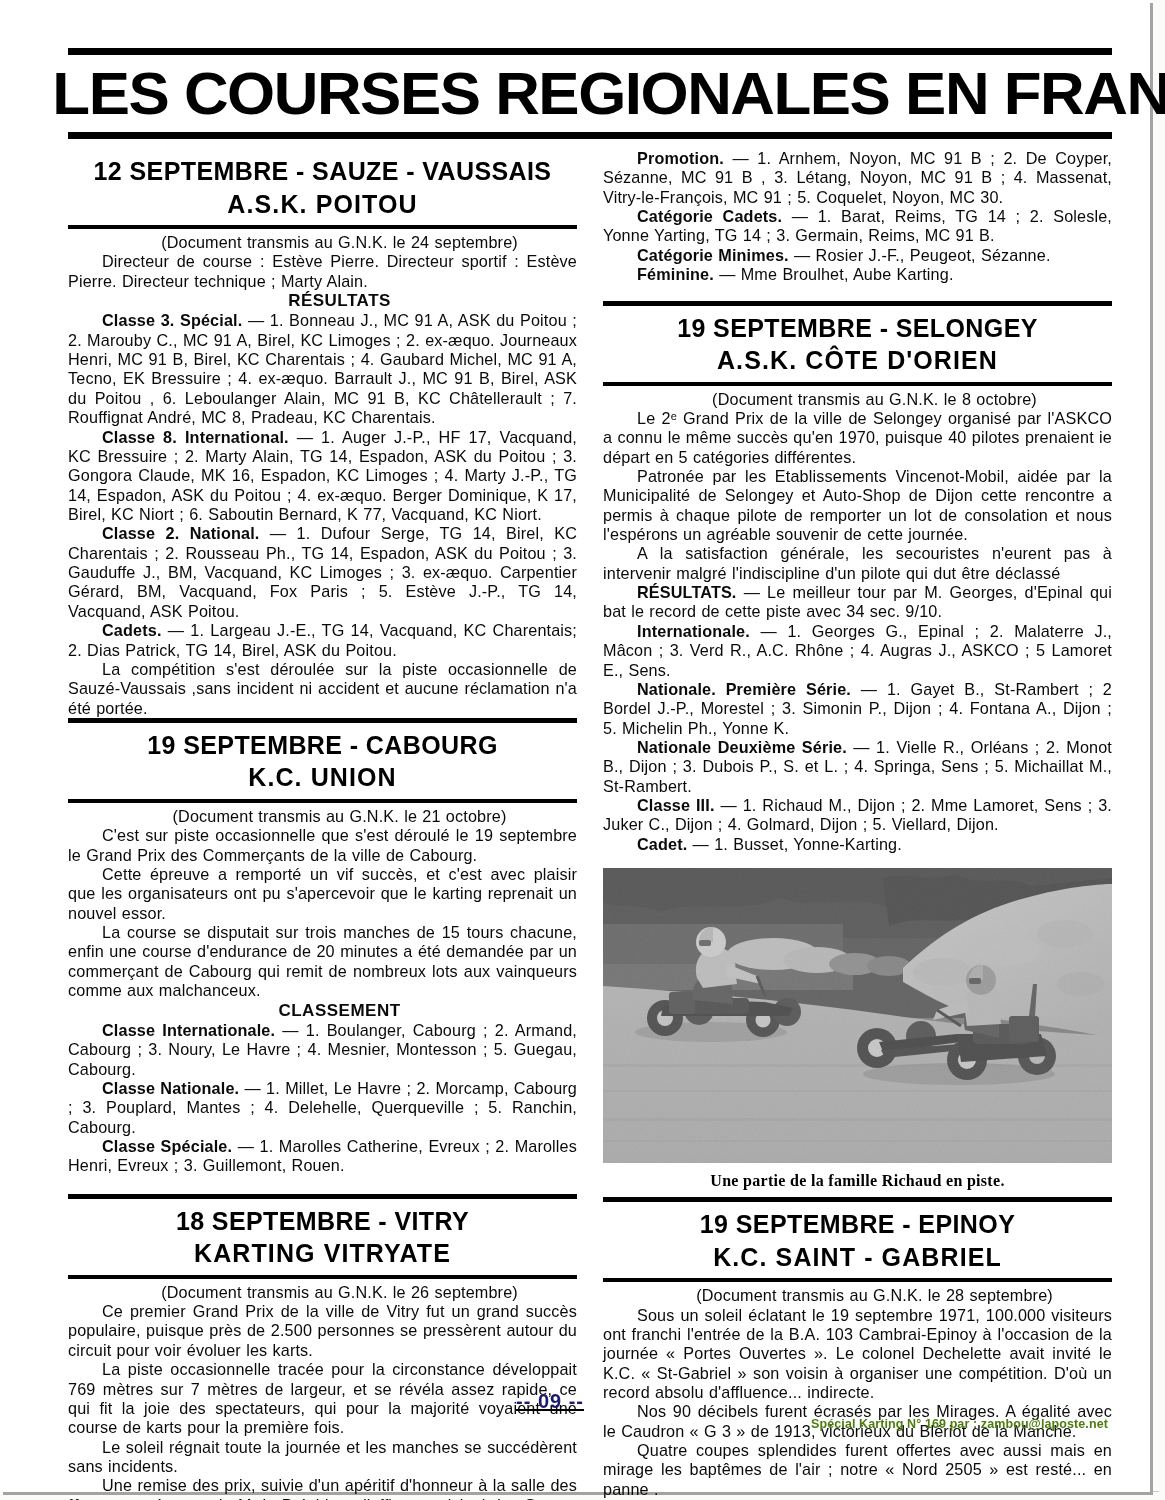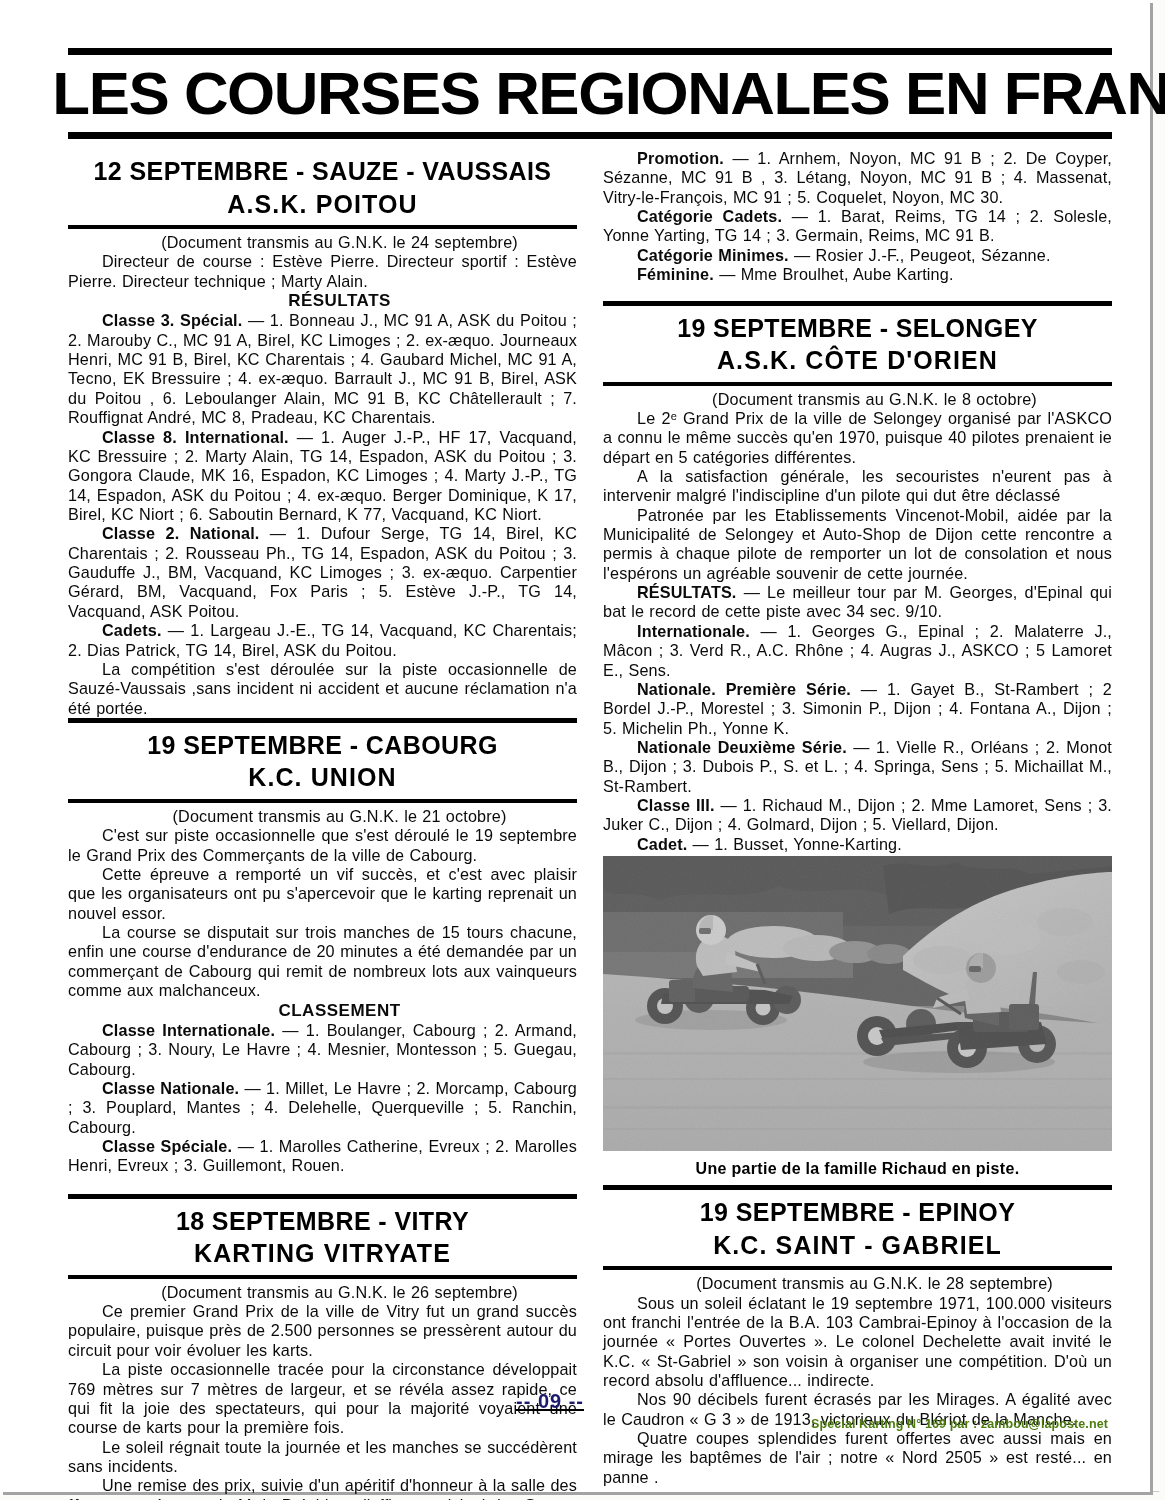--- a/index.html
+++ b/index.html
@@ -119,21 +119,22 @@
     margin: 1px 0 0 0;
   }
   .doc-note {
     text-align: center;
     text-indent: 0;
     margin-top: 6px;
   }
 
   
   .photo-wrap {
-    margin: 2px 0 0 0;
+    margin: 14px 0 0 0;
+    font-family: Liberation Serif, serif;
   }
   .photo {
     position: relative;
     width: 509px;
     height: 295px;
     overflow: hidden;
     background: #2a2a2a;
   }
   .photo svg { display: block; }
   .photo-caption {
@@ -273,22 +274,22 @@
             <div class="hrule"></div>
             <div class="sec-title">
               <span>19 SEPTEMBRE - SELONGEY</span>
               <span class="l2">A.S.K.   CÔTE   D'ORIEN</span>
             </div>
             <div class="hrule thin"></div>
           </div>
           <div class="body">
             <p class="doc-note">(Document transmis au G.N.K. le 8 octobre)</p>
             <p>Le 2ᵉ Grand Prix de la ville de Selongey organisé par l'ASKCO a connu le même succès qu'en 1970, puisque 40 pilotes prenaient ie départ en 5 catégories différentes.</p>
+            <p>Patronée par les Etablissements Vincenot-Mobil, aidée par la Municipalité de Selongey et Auto-Shop de Dijon cette rencontre a permis à chaque pilote de remporter un lot de consolation et nous l'espérons un agréable souvenir de cette journée.</p>
             <p>A la satisfaction générale, les secouristes n'eurent pas à intervenir malgré l'indiscipline d'un pilote qui dut être déclassé</p>
-            <p>Patronée par les Etablissements Vincenot-Mobil, aidée par la Municipalité de Selongey et Auto-Shop de Dijon cette rencontre a permis à chaque pilote de remporter un lot de consolation et nous l'espérons un agréable souvenir de cette journée.</p>
             <p><b>RÉSULTATS.</b><span> — Le meilleur tour par M. Georges, d'Epinal qui bat le record de cette piste avec 34 sec. 9/10.</span></p>
             <p><b>Internationale.</b><span> — 1. Georges G., Epinal ; 2. Malaterre J., Mâcon ; 3. Verd R., A.C. Rhône ; 4. Augras J., ASKCO ; 5 Lamoret E., Sens.</span></p>
             <p><b>Nationale. Première Série.</b><span> — 1. Gayet B., St-Rambert ; 2 Bordel J.-P., Morestel ; 3. Simonin P., Dijon ; 4. Fontana A., Dijon ; 5. Michelin Ph., Yonne K.</span></p>
             <p><b>Nationale Deuxième Série.</b><span> — 1. Vielle R., Orléans ; 2. Monot B., Dijon ; 3. Dubois P., S. et L. ; 4. Springa, Sens ; 5. Michaillat M., St-Rambert.</span></p>
             <p><b>Classe III.</b><span> — 1. Richaud M., Dijon ; 2. Mme Lamoret, Sens ; 3. Juker C., Dijon ; 4. Golmard, Dijon ; 5. Viellard, Dijon.</span></p>
             <p><b>Cadet.</b><span> — 1. Busset, Yonne-Karting.</span></p>
           </div>
         </div>
 
         <div class="photo-wrap">

